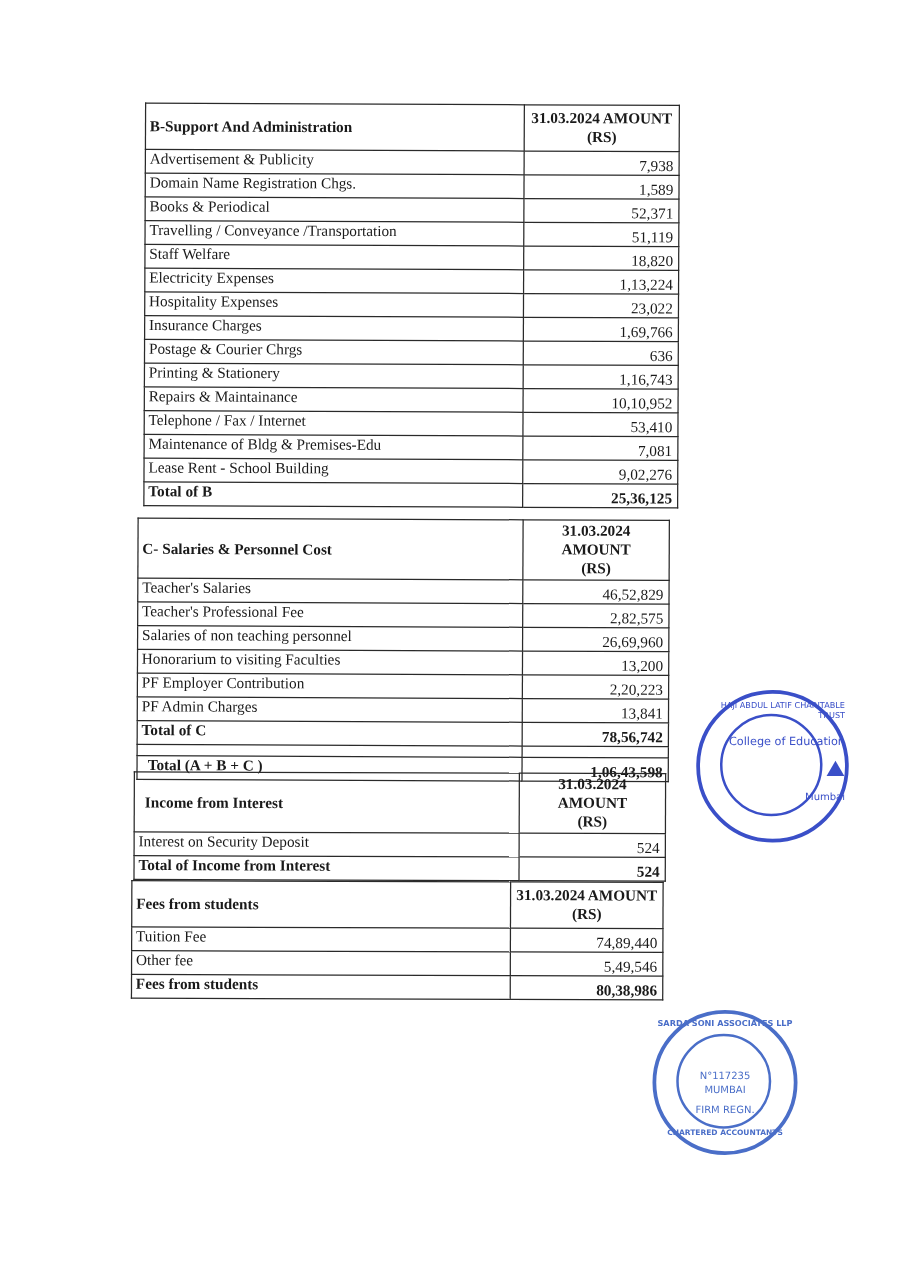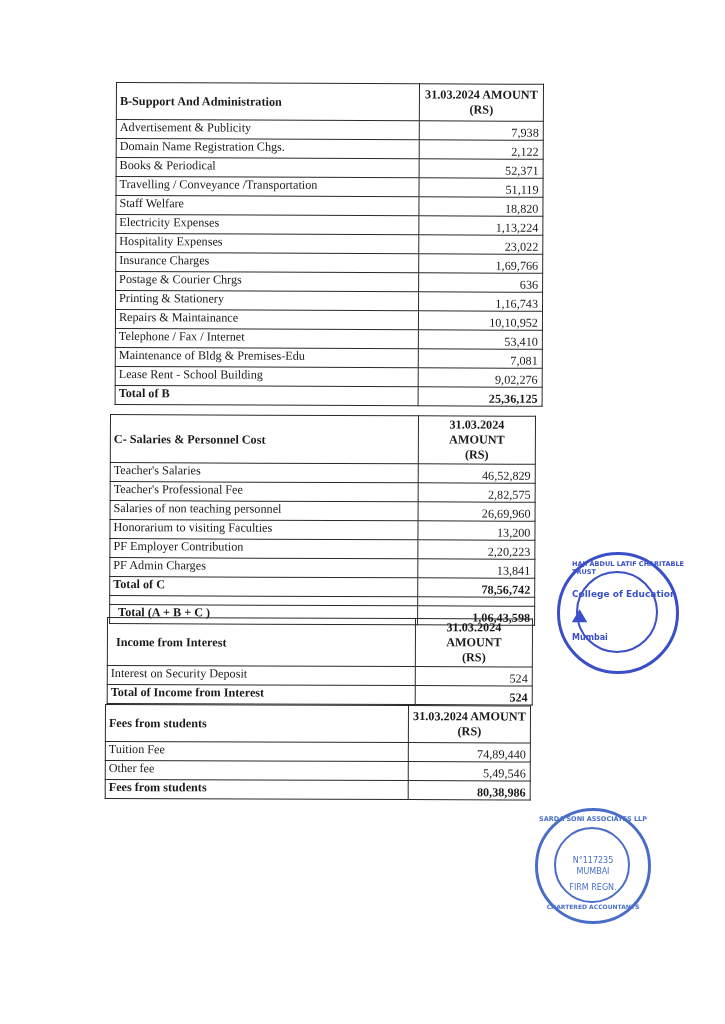--- a/index.html
+++ b/index.html
@@ -16,41 +16,41 @@
   #tblB td.lbl { width: 296px; }
   #tblC { left: 110px; top: 414px; width: 426px; transform: rotate(0.25deg); transform-origin: left top; }
   #tblC td.lbl { width: 296px; }
   #tblI { left: 107px; top: 617px; width: 426px; transform: rotate(0.2deg); transform-origin: left top; }
   #tblI td.lbl { width: 296px; }
   #tblF { left: 105px; top: 704px; width: 426px; transform: rotate(0.2deg); transform-origin: left top; }
   #tblF td.lbl { width: 296px; }
   .stamp { position: absolute; border-radius: 50%; }
   #stamp-college { left: 557px; top: 552px; width: 116px; height: 116px; border: 3px solid #3a4fc8; }
   #stamp-college .inner { position: absolute; left: 16px; top: 16px; width: 78px; height: 78px; border: 2px solid #3a4fc8; border-radius: 50%; }
-  #stamp-college .t { position: absolute; left: 12px; width: 100%; text-align: left; color: #3a4fc8; font-family: "DejaVu Sans", sans-serif; font-weight: bold; }
-  #stamp-ca { left: 535px; top: 808px; width: 110px; height: 110px; border: 3px solid #4a6ec8; }
+  #stamp-college .t { position: absolute; left: 0; width: 100%; text-align: right; color: #3a4fc8; font-family: "DejaVu Sans", sans-serif; font-weight: normal; }
+  #stamp-ca { left: 522px; top: 808px; width: 110px; height: 110px; border: 3px solid #4a6ec8; }
   #stamp-ca .inner { position: absolute; left: 16px; top: 16px; width: 72px; height: 72px; border: 2px solid #4a6ec8; border-radius: 50%; }
   #stamp-ca .t { position: absolute; left: 0; width: 100%; text-align: center; color: #4a6ec8; font-family: "DejaVu Sans", sans-serif; }
 </style>
 </head>
 <body>
 
 <table class="tbl" id="tblB">
   <tbody>
       <tr class="head">
     <td class="lbl">B-Support And Administration</td>
     <td class="amt"><span>31.03.2024 AMOUNT</span><br><span>(RS)</span></td>
   </tr>
   <tr>
         <td class="lbl">Advertisement &amp; Publicity</td>
         <td class="amt">7,938</td>
       </tr>
   <tr>
         <td class="lbl">Domain Name Registration Chgs.</td>
-        <td class="amt">2,122</td>
+        <td class="amt">1,589</td>
       </tr>
   <tr>
         <td class="lbl">Books &amp; Periodical</td>
         <td class="amt">52,371</td>
       </tr>
   <tr>
         <td class="lbl">Travelling / Conveyance /Transportation</td>
         <td class="amt">51,119</td>
       </tr>
   <tr>

